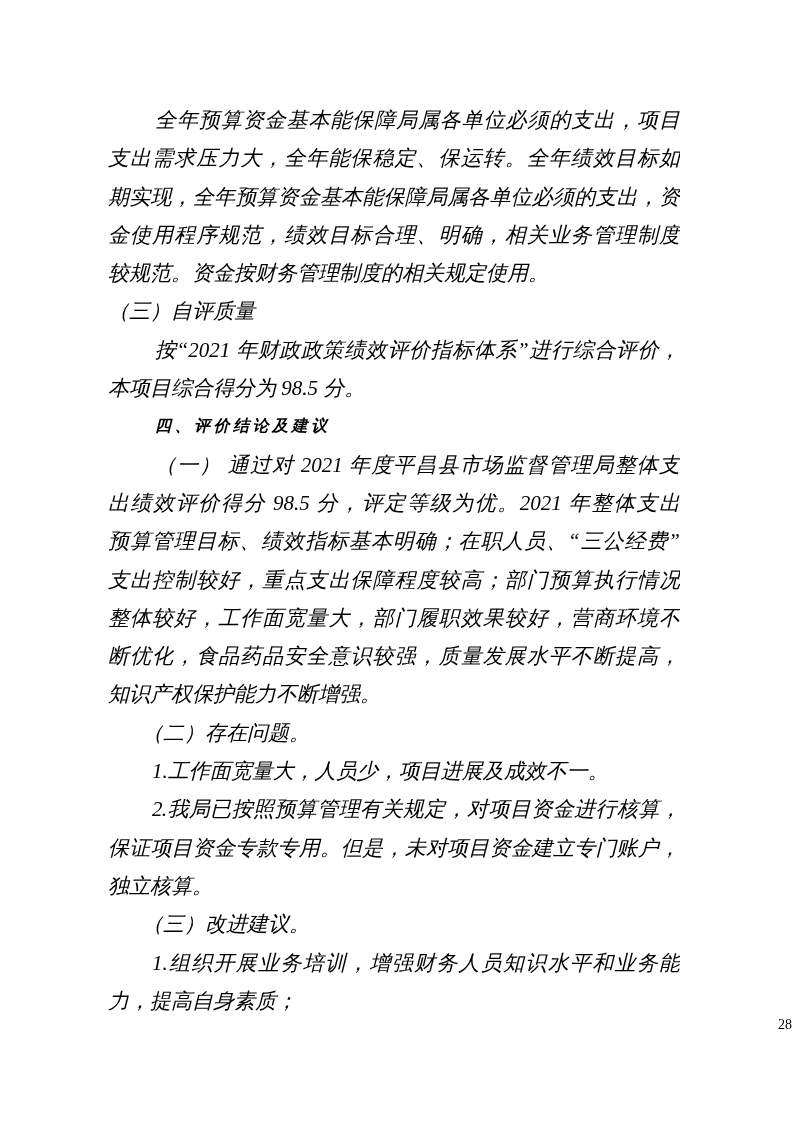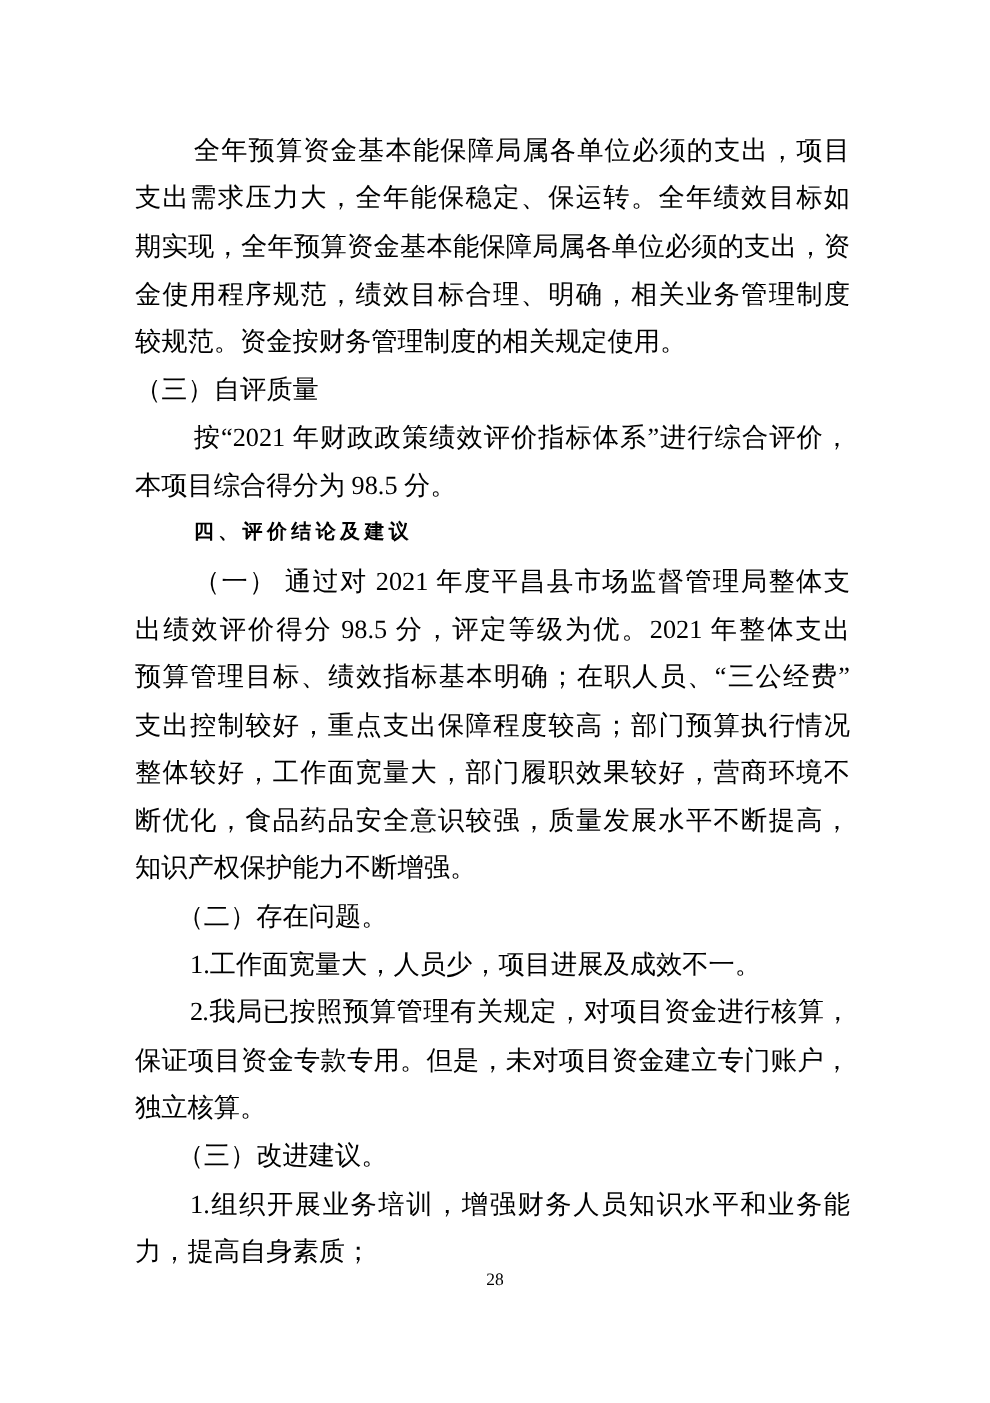--- a/index.html
+++ b/index.html
@@ -23,41 +23,42 @@
     width: 572px;
   }
   .para { margin: 0; padding: 0; }
   .line {
     font-size: 21px;
     height: 38.3px;
     line-height: 38.3px;
     text-align: justify;
     text-align-last: justify;
     overflow: hidden;
+    font-style: italic;
   }
   .line.l {
     text-align: left;
     text-align-last: left;
   }
   .ind2  { padding-left: 47px; }
   .indn  { padding-left: 44px; }
   .ind15 { padding-left: 34px; }
   .tight { letter-spacing: -0.7px; }
   .heading {
     font-family: "Liberation Sans", sans-serif;
     font-weight: 700;
     font-size: 16px;
     letter-spacing: 3.5px;
   }
   .pagenum {
     position: absolute;
     left: 0;
     top: 1017px;
     width: 100%;
-    text-align: center;
+    text-align: right;
     font-size: 14px;
     color: #000000;
   }
 </style>
 </head>
 <body>
 
 <div class="page">
   <div class="textblock">
 

